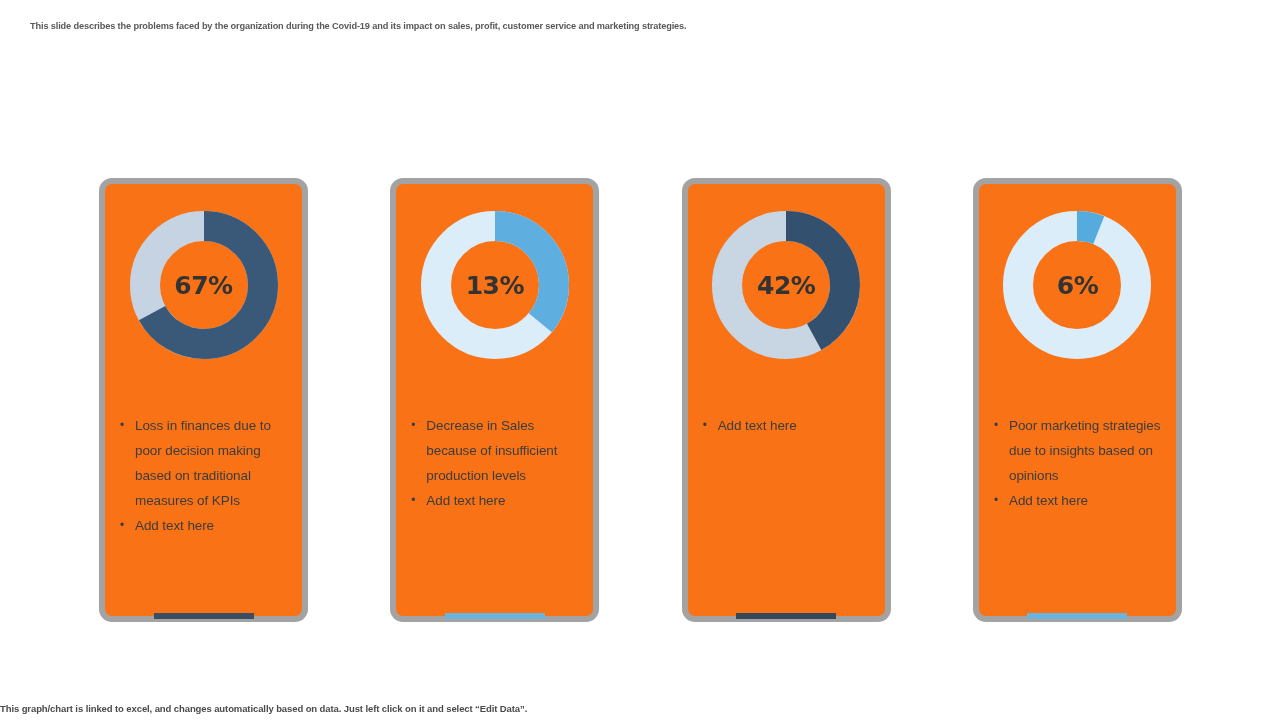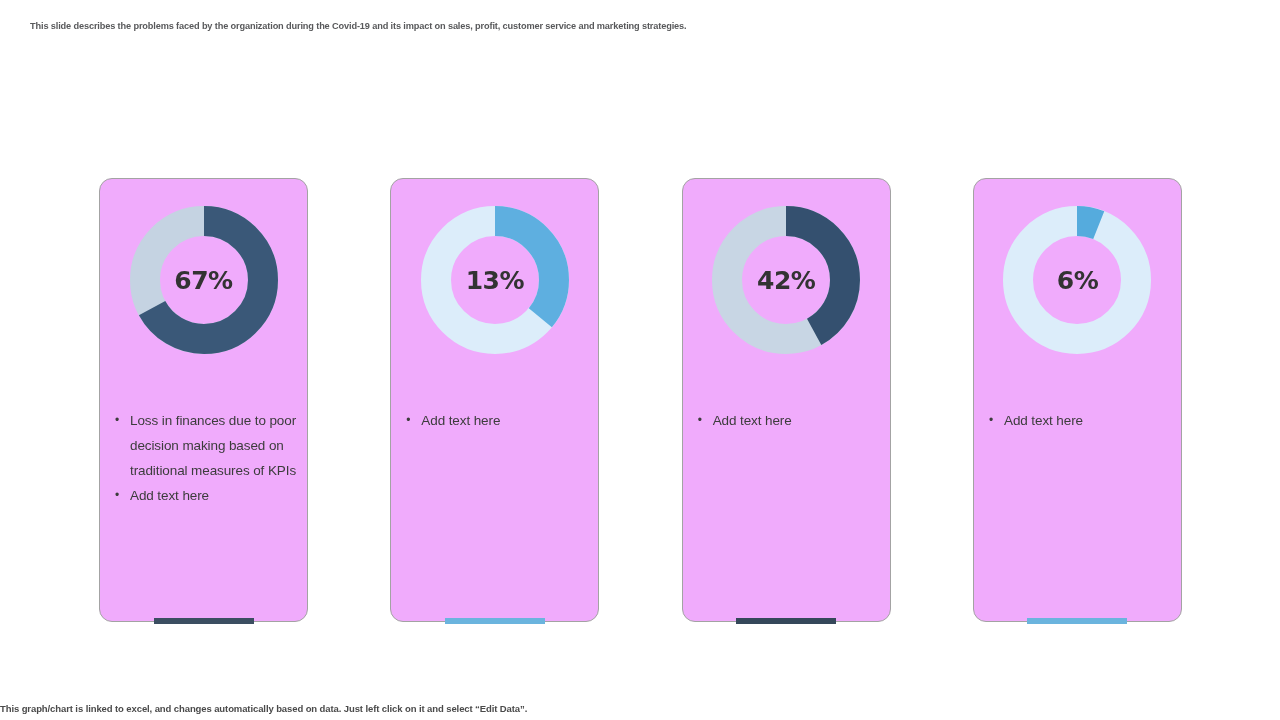--- a/index.html
+++ b/index.html
@@ -51,23 +51,23 @@
     width: 1083px;
     height: 444px;
     display: flex;
     justify-content: space-between;
   }
   .card {
     position: relative;
     width: 209px;
     height: 444px;
     box-sizing: border-box;
-    border: 1px solid #a3a3a3;
+    border: 6px solid #a3a3a3;
     border-radius: 13px;
-    background: #f0abfc;
+    background: #f97316;
   }
   .accent-bar {
     position: absolute;
     bottom: -3px;
     left: 50%;
     transform: translateX(-50%);
     width: 100px;
     height: 6px;
   }
 
@@ -167,20 +167,21 @@
     </div>
     <div class="card">
       <div class="donut-wrap">
         <svg viewBox="0 0 150 150">
           <circle cx="75" cy="75" r="59" fill="none" stroke="#dcedfa" stroke-width="30"></circle>
           <circle cx="75" cy="75" r="59" fill="none" stroke="#5eafe0" stroke-width="30" stroke-dasharray="133.45 237.25"></circle>
         </svg>
         <div class="donut-label">13%</div>
       </div>
       <ul class="bullets">
+        <li>Decrease in Sales because of insufficient production levels</li>
         <li>Add text here</li>
       </ul>
       <div class="accent-bar" style="background:#6bb4de;"></div>
     </div>
     <div class="card">
       <div class="donut-wrap">
         <svg viewBox="0 0 150 150">
           <circle cx="75" cy="75" r="59" fill="none" stroke="#c8d6e4" stroke-width="30"></circle>
           <circle cx="75" cy="75" r="59" fill="none" stroke="#34506f" stroke-width="30" stroke-dasharray="155.70 215.01"></circle>
         </svg>
@@ -193,19 +194,20 @@
     </div>
     <div class="card">
       <div class="donut-wrap">
         <svg viewBox="0 0 150 150">
           <circle cx="75" cy="75" r="59" fill="none" stroke="#dcedfa" stroke-width="30"></circle>
           <circle cx="75" cy="75" r="59" fill="none" stroke="#55abdd" stroke-width="30" stroke-dasharray="22.24 348.47"></circle>
         </svg>
         <div class="donut-label">6%</div>
       </div>
       <ul class="bullets">
+        <li>Poor marketing strategies due to insights based on opinions</li>
         <li>Add text here</li>
       </ul>
       <div class="accent-bar" style="background:#6bb4de;"></div>
     </div>
   </div>
 
 <div id="footer-note">This graph/chart is linked to excel, and changes automatically based on data. Just left click on it and select “Edit Data”.</div>
 
 </body></html>

